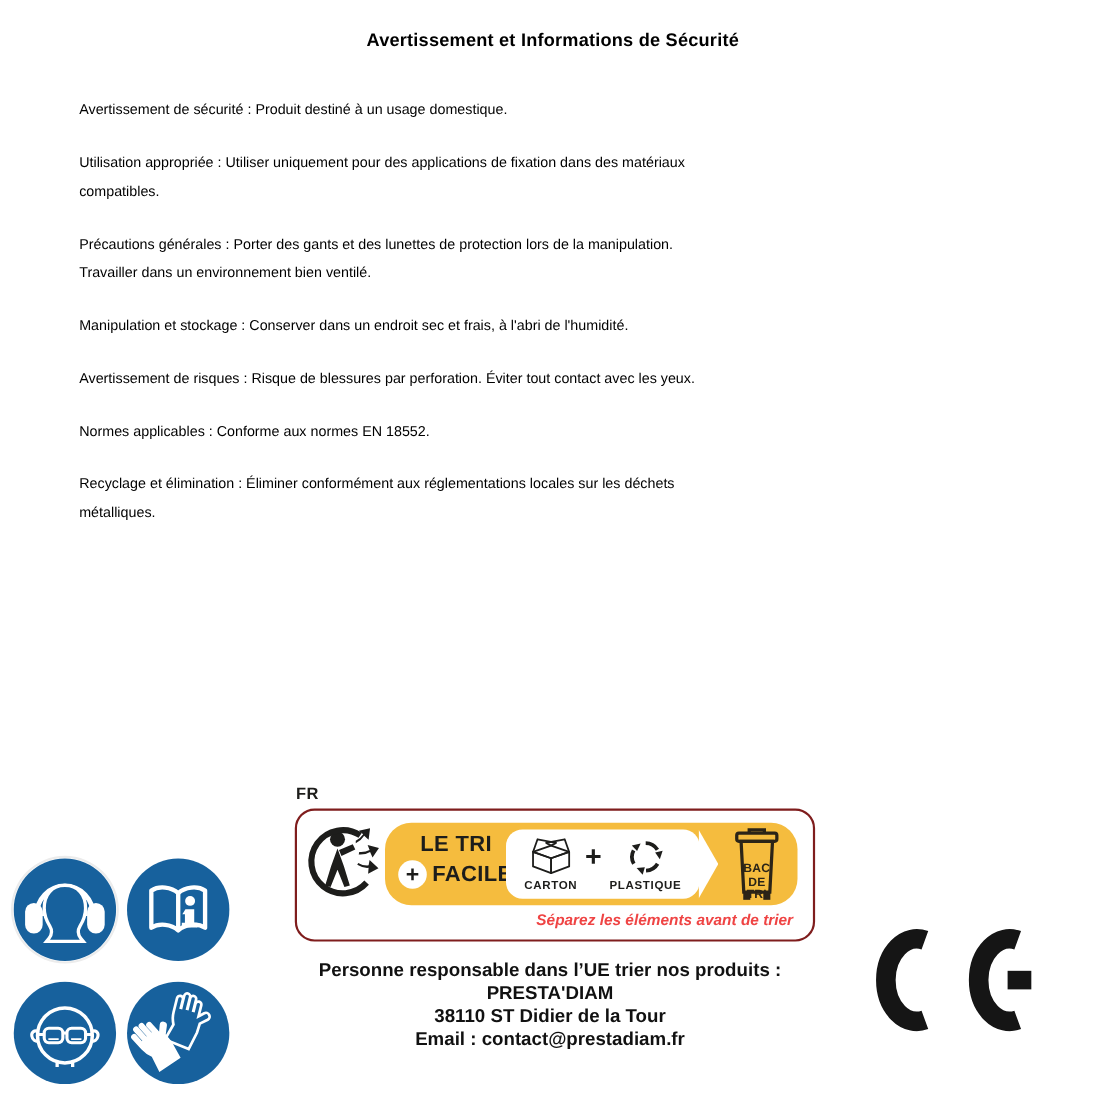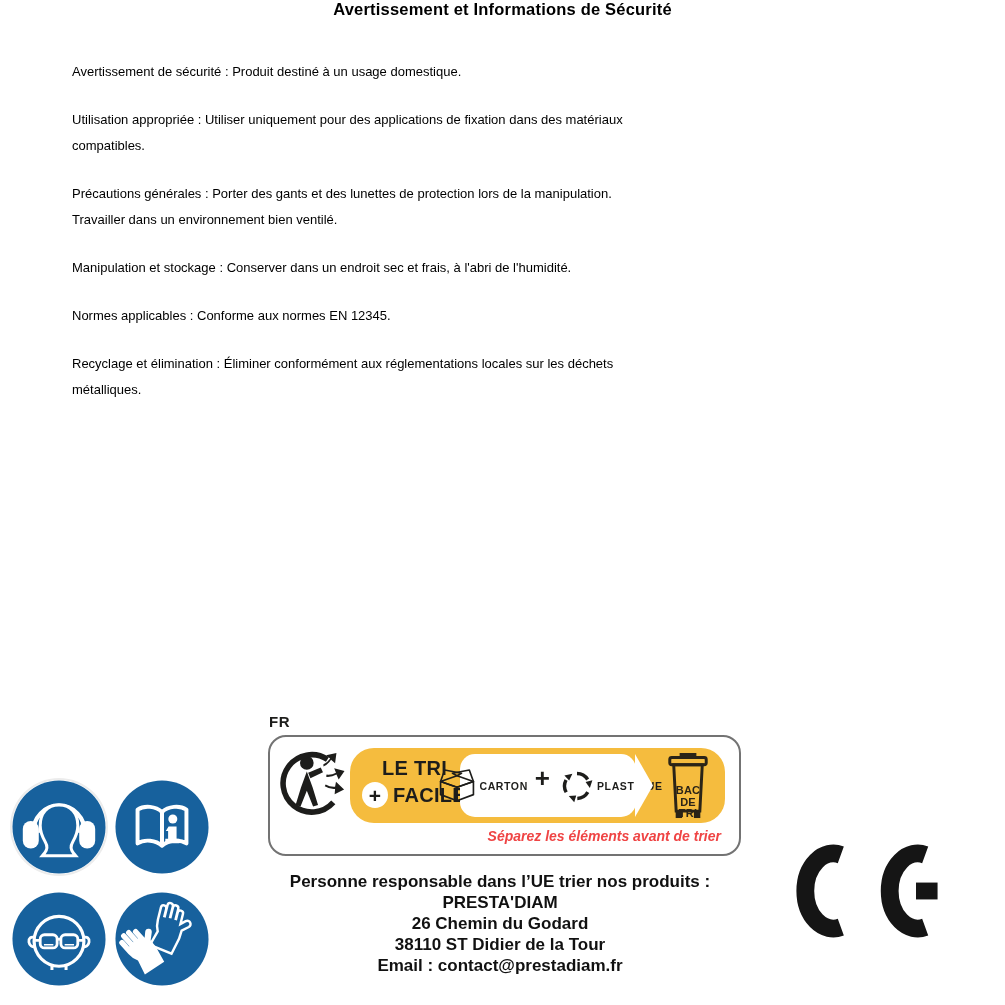--- a/index.html
+++ b/index.html
@@ -3,21 +3,21 @@
 <meta charset="utf-8">
 <style>
   html,body{margin:0;padding:0;}
   body{
     width:1005px;height:1005px;position:relative;background:#ffffff;
     font-family:"Liberation Sans","DejaVu Sans",sans-serif;color:#000;
     overflow:hidden;
   }
   
   .doc-title{
-    text-align:center;font-weight:bold;font-size:16.5px;
+    padding-top:28px;text-align:center;font-weight:bold;font-size:16.5px;
     line-height:18px;letter-spacing:.2px;margin:0;
   }
   .paragraphs{margin:41px 0 0 72px;width:900px;}
   .paragraphs p{
     margin:0 0 22px 0;font-size:13px;line-height:26px;white-space:pre-line;
   }
   
   .picto-grid{
     position:absolute;left:12px;top:780px;display:grid;
     grid-template-columns:94px 94px;gap:18px 9px;
@@ -25,21 +25,21 @@
   .picto{width:94px;height:94px;}
   .picto svg{display:block;}
   .picto.ringed{border-radius:50%;box-shadow:0 0 0 2px #ececec;}
   
   .fr-tag{
     position:absolute;left:269px;top:713px;font-weight:bold;font-size:15px;
     letter-spacing:.5px;color:#1d1d1b;
   }
   .tri-label{
     position:absolute;left:268px;top:735px;width:473px;height:121px;
-    background:#fff;border:2px solid #737373;border-radius:18px;
+    background:#fff;border:2px solid #7f1d1d;border-radius:18px;
     box-sizing:border-box;
   }
   .triman{position:absolute;left:9px;top:9px;width:70px;height:76px;}
   .yellow-band{
     position:absolute;left:80px;top:11px;width:375px;height:75px;
     background:#F5BC3E;border-radius:24px;
   }
   .headline{position:absolute;left:12px;top:9px;color:#1d1d1b;}
   .headline .l1{font-weight:bold;font-size:20px;line-height:22px;margin-left:20px;letter-spacing:.3px;}
   .headline .l2{display:flex;align-items:center;gap:5px;margin-top:3px;}
@@ -51,21 +51,21 @@
   .headline .facile{font-weight:bold;font-size:20px;letter-spacing:.3px;}
   .materials-panel{
     position:absolute;left:110px;top:6px;width:176px;height:63px;
     background:#fff;border-radius:15px;
     display:flex;align-items:center;justify-content:center;gap:6px;
   }
   .panel-arrow{
     position:absolute;right:-17px;top:0;width:18px;height:63px;background:#fff;
     clip-path:polygon(0 0,100% 50%,0 100%);
   }
-  .mat{display:flex;flex-direction:row;align-items:center;}
+  .mat{display:flex;flex-direction:column;align-items:center;}
   .mat-label{
     font-weight:bold;font-size:10.5px;letter-spacing:.6px;color:#1d1d1b;margin-top:1px;
   }
   .mat-plus{
     font-weight:bold;font-size:26px;color:#1d1d1b;margin:0 1px 16px 1px;line-height:26px;
   }
   .bin{position:absolute;right:13px;top:4px;width:48px;height:67px;}
   .bin svg{position:absolute;left:0;top:0;}
   .bin-text{
     position:absolute;left:0;top:17px;width:48px;text-align:center;
@@ -90,21 +90,22 @@
 
   <h1 class="doc-title">Avertissement et Informations de Sécurité</h1>
 
   <div class="paragraphs">
     <p>Avertissement de sécurité : Produit destiné à un usage domestique.</p>
     <p>Utilisation appropriée : Utiliser uniquement pour des applications de fixation dans des matériaux
 compatibles.</p>
     <p>Précautions générales : Porter des gants et des lunettes de protection lors de la manipulation.
 Travailler dans un environnement bien ventilé.</p>
     <p>Manipulation et stockage : Conserver dans un endroit sec et frais, à l'abri de l'humidité.</p>
-    <p>Normes applicables : Conforme aux normes EN 12345.</p>
+    <p>Avertissement de risques : Risque de blessures par perforation. Éviter tout contact avec les yeux.</p>
+    <p>Normes applicables : Conforme aux normes EN 18552.</p>
     <p>Recyclage et élimination : Éliminer conformément aux réglementations locales sur les déchets
 métalliques.</p>
   </div>
 
   <div class="picto-grid">
 
     <div class="picto ringed">
       <svg width="94" height="94" viewBox="0 0 100 100">
         <circle cx="50" cy="50" r="49.5" fill="#17619D"></circle>
         <path d="M22.5 56 a27.5 29 0 0 1 55 0" fill="none" stroke="#fff" stroke-width="4.6"></path>
@@ -239,21 +240,20 @@
         </div>
       </div>
     </div>
 
     <div class="tagline">Séparez les éléments avant de trier</div>
   </div>
 
   <div class="responsible">
     <div>Personne responsable dans l’UE trier nos produits :</div>
     <div>PRESTA'DIAM</div>
-    <div>26 Chemin du Godard</div>
     <div>38110 ST Didier de la Tour</div>
     <div>Email : contact@prestadiam.fr</div>
   </div>
 
   <div class="ce-mark">
     <svg width="150" height="94" viewBox="0 0 160 100">
       <g fill="none" stroke="#151515" stroke-width="19">
         <path d="M47.8 11.4 A30 40 0 1 0 47.8 88.6"></path>
         <path d="M137.8 11.4 A30 40 0 1 0 137.8 88.6"></path>
       </g>

